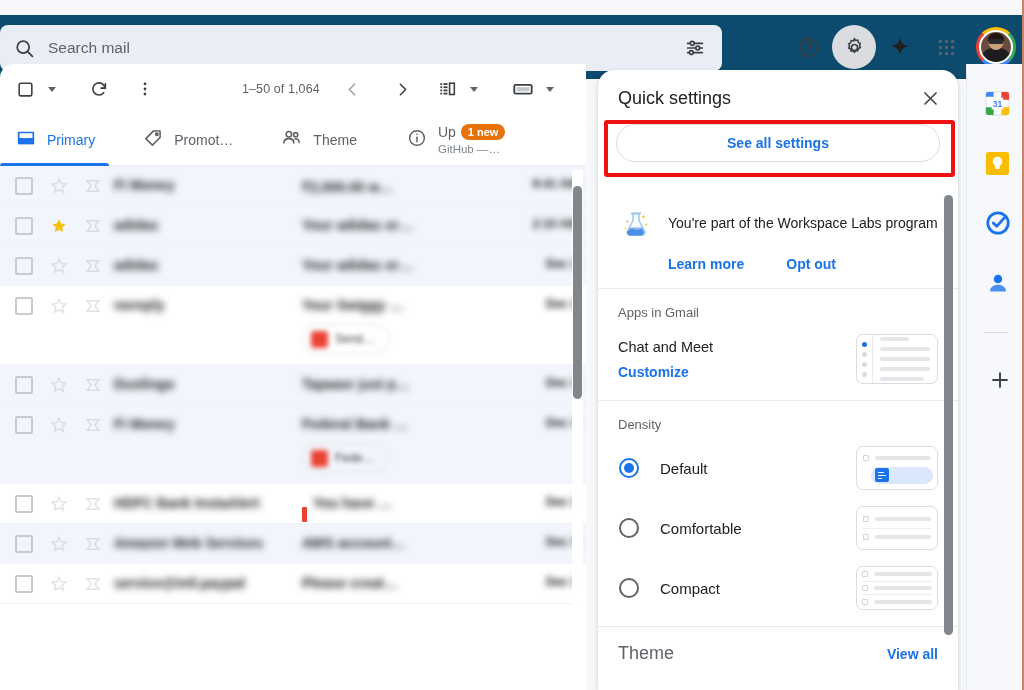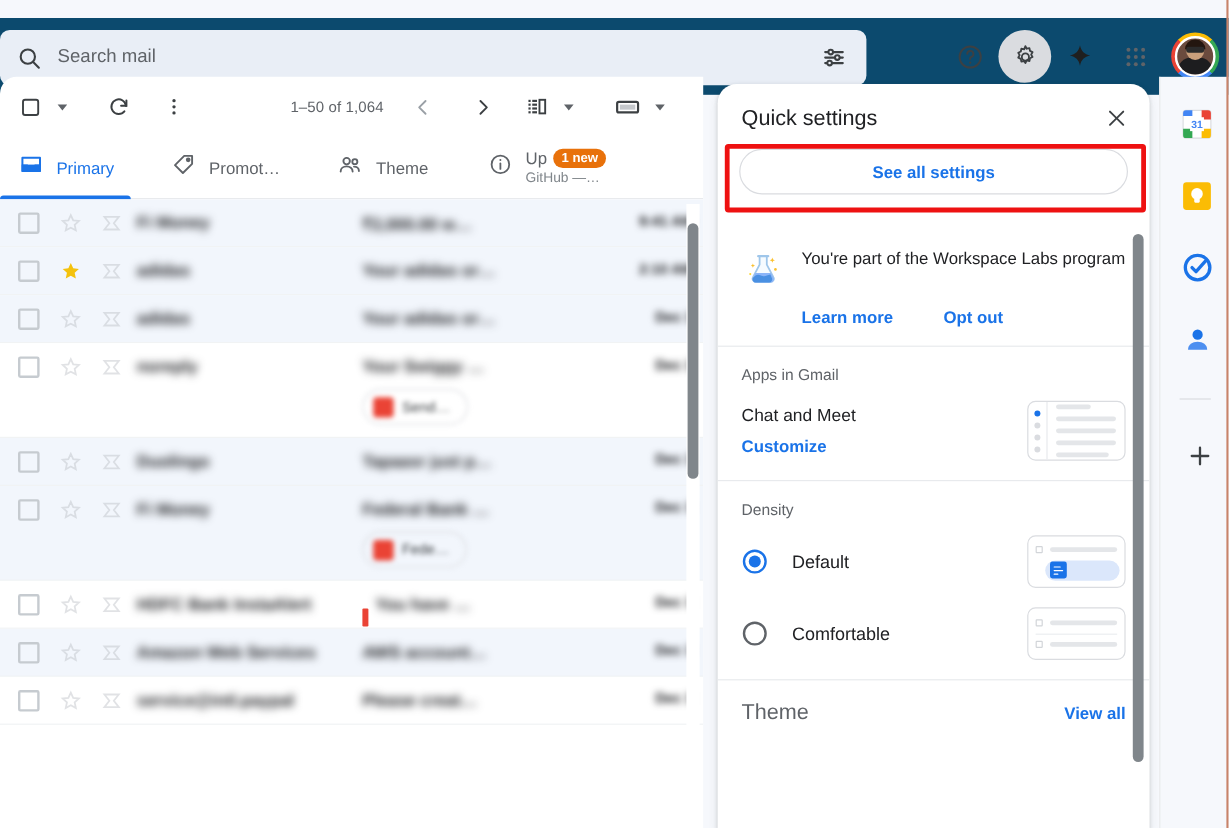--- a/index.html
+++ b/index.html
@@ -298,21 +298,21 @@
 
   .qs-scroll {
     position: absolute; left: 0; top: 118px;
     width: 360px; height: 502px; overflow: hidden;
   }
   .qs-sec {
     padding: 16px 20px 16px 20px;
     border-bottom: 1px solid #e8eaed;
   }
   .labs {
-    display: flex; gap: 14px; align-items: flex-start;
+    display: flex; gap: 14px; align-items: center;
   }
   .flask {
     width: 36px; height: 36px; flex: none; margin-top: 2px;
   }
   .labs-txt {
     font-size: 14px; color: #202124; line-height: 1.38; padding-top: 2px;
   }
   .labs-links {
     display: flex; gap: 42px; margin-top: 14px; padding-left: 50px;
   }
@@ -924,20 +924,40 @@
                 <span class="dln"></span>
               </div>
             <div class="dsep"></div>
             <div class="drow">
                 <span class="dsq"></span>
                 <span class="dln"></span>
               </div>
           </div>
         </div>
 
+        <div class="dens-row">
+          <span class="radio"></span>
+          <span class="dens-label">Compact</span>
+          <div class="dthumb three">
+            <div class="drow" style="height:11px">
+                <span class="dsq"></span>
+                <span class="dln"></span>
+              </div>
+            <div class="dsep"></div>
+            <div class="drow" style="height:11px">
+                <span class="dsq"></span>
+                <span class="dln"></span>
+              </div>
+            <div class="dsep"></div>
+            <div class="drow" style="height:11px">
+                <span class="dsq"></span>
+                <span class="dln"></span>
+              </div>
+          </div>
+        </div>
       </div>
 
       <div class="theme-row">
         <span class="theme-lbl">Theme</span>
         <span class="link">View all</span>
       </div>
     </div>
 
     <div class="qs-scrollbar">
       <div class="qs-thumb"></div>

